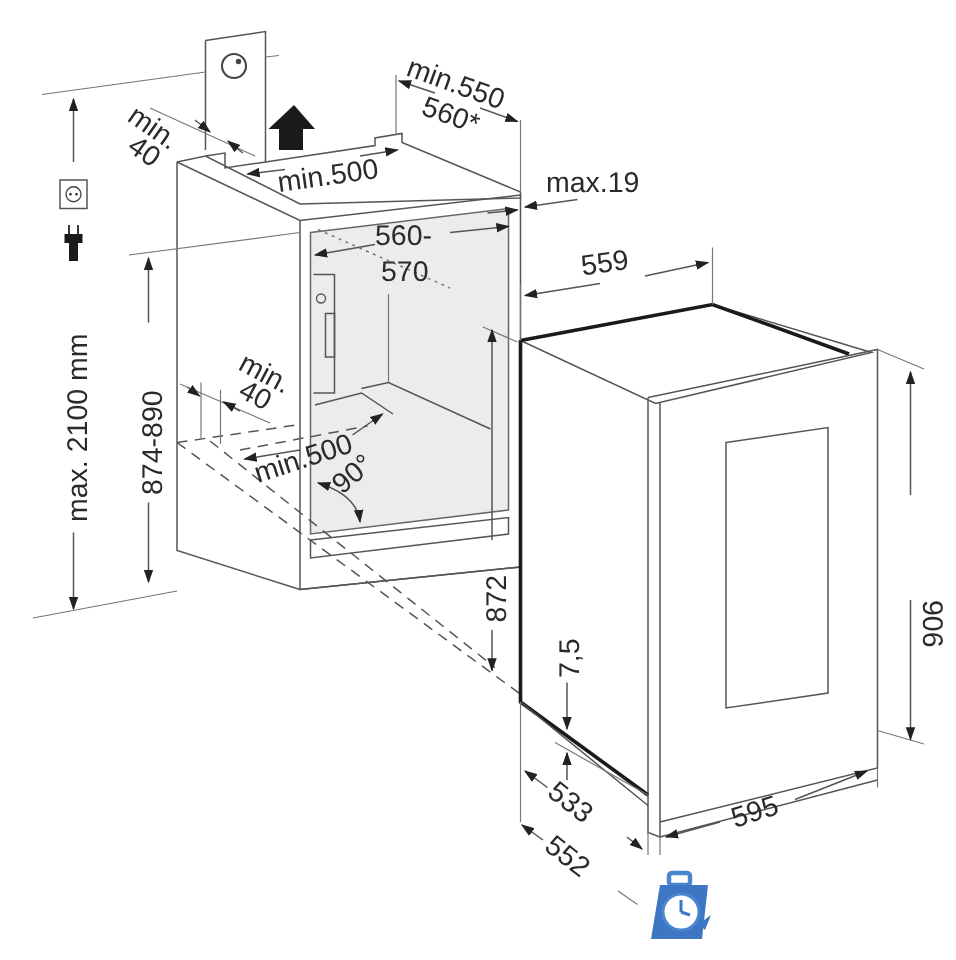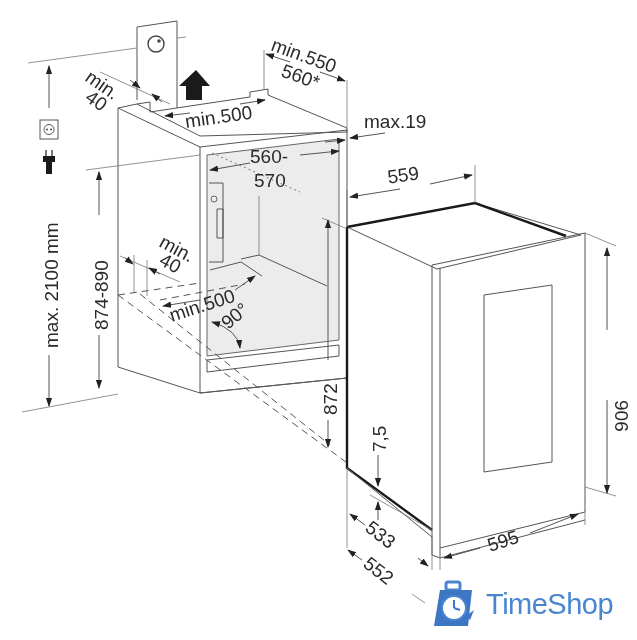--- a/index.html
+++ b/index.html
@@ -186,14 +186,13 @@
 
 <div class="logo">
   <svg width="48" height="48" viewBox="0 0 48 48">
     <rect x="14" y="2" width="14" height="8" rx="2" fill="none" stroke="#4a86cf" stroke-width="3"></rect>
     <path d="M8,10 L40,10 L36,46 L2,46 z" fill="#3d77c4"></path>
     <circle cx="22" cy="28" r="12" fill="#fff" stroke="#4a86cf" stroke-width="2"></circle>
     <line x1="22" y1="28" x2="22" y2="20" stroke="#3d77c4" stroke-width="2"></line>
     <line x1="22" y1="28" x2="28" y2="30" stroke="#3d77c4" stroke-width="2"></line>
     <path d="M34,36 L42,30 L38,40 z" fill="#3d77c4"></path>
   </svg>
-  <span class="logo-text">TimeShop</span>
 </div>
 
 </body></html>

